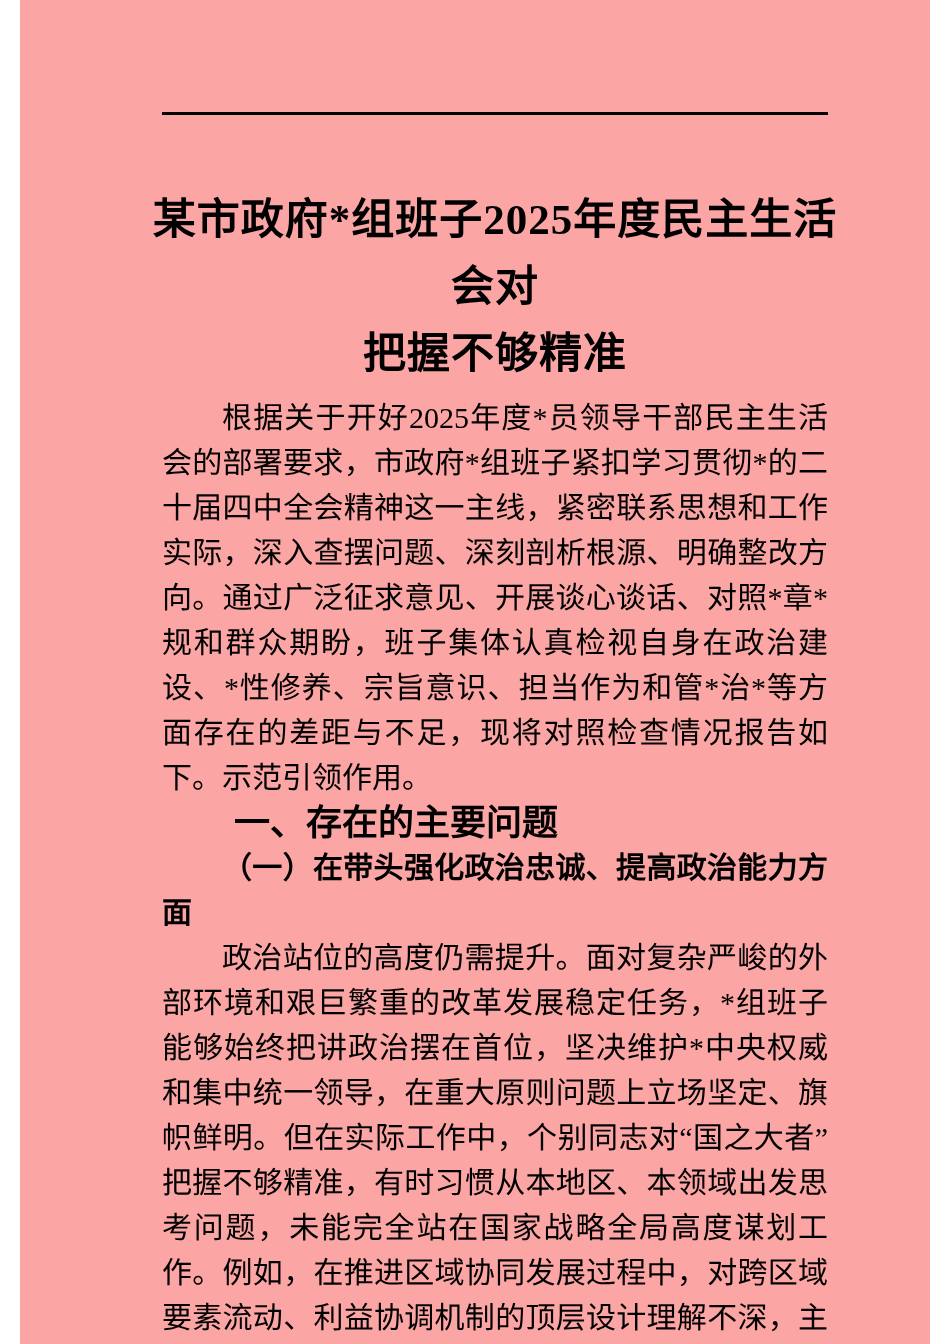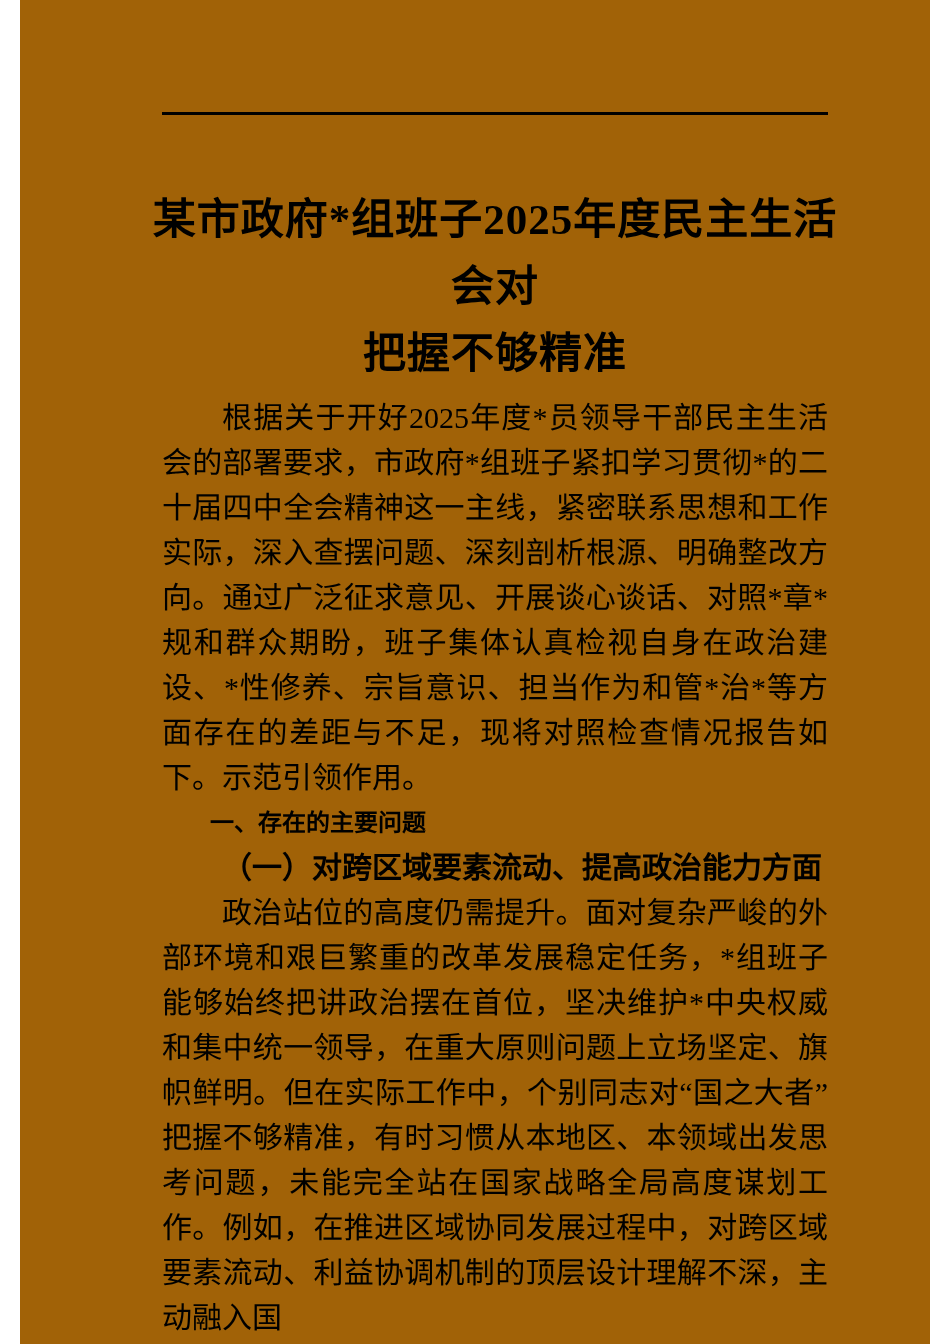--- a/index.html
+++ b/index.html
@@ -5,21 +5,21 @@
   html, body {
     margin: 0;
     padding: 0;
     background: #ffffff;
   }
   .page {
     position: relative;
     width: 910px;
     height: 1344px;
     margin: 0 auto;
-    background: #a16207;
+    background: #fca5a5;
     color: #000000;
     font-family: "Liberation Serif", "DejaVu Serif", serif;
     overflow: hidden;
   }
   .top-rule {
     position: absolute;
     left: 142px;
     top: 112px;
     width: 666px;
     height: 3px;
@@ -48,21 +48,21 @@
     line-height: 45px;
     text-align: justify;
     text-justify: inter-ideograph;
   }
   .para {
     margin: 0;
     text-indent: 2em;
   }
   .section-heading {
     margin: 0;
-    font-size: 24px;
+    font-size: 36px;
     line-height: 45px;
     text-indent: 2em;
     font-weight: 700;
     font-family: "Liberation Sans", "DejaVu Sans", sans-serif;
   }
   .subsection-heading {
     margin: 0;
     font-size: 30px;
     line-height: 45px;
     text-indent: 2em;
@@ -81,19 +81,19 @@
     <span class="title-line">某市政府*组班子2025年度民主生活会对</span>
     <span class="title-line">把握不够精准</span>
   </h1>
 
   <div class="doc-body">
 
     <p class="para">根据关于开好2025年度*员领导干部民主生活会的部署要求，市政府*组班子紧扣学习贯彻*的二十届四中全会精神这一主线，紧密联系思想和工作实际，深入查摆问题、深刻剖析根源、明确整改方向。通过广泛征求意见、开展谈心谈话、对照*章*规和群众期盼，班子集体认真检视自身在政治建设、*性修养、宗旨意识、担当作为和管*治*等方面存在的差距与不足，现将对照检查情况报告如下。示范引领作用。</p>
 
     <h2 class="section-heading">一、存在的主要问题</h2>
 
-    <h3 class="subsection-heading">（一）对跨区域要素流动、提高政治能力方面</h3>
+    <h3 class="subsection-heading">（一）在带头强化政治忠诚、提高政治能力方面</h3>
 
     <p class="para">政治站位的高度仍需提升。面对复杂严峻的外部环境和艰巨繁重的改革发展稳定任务，*组班子能够始终把讲政治摆在首位，坚决维护*中央权威和集中统一领导，在重大原则问题上立场坚定、旗帜鲜明。但在实际工作中，个别同志对“国之大者”把握不够精准，有时习惯从本地区、本领域出发思考问题，未能完全站在国家战略全局高度谋划工作。例如，在推进区域协同发展过程中，对跨区域要素流动、利益协调机制的顶层设计理解不深，主动融入国</p>
 
   </div>
 
 </div>
 
 </body></html>

